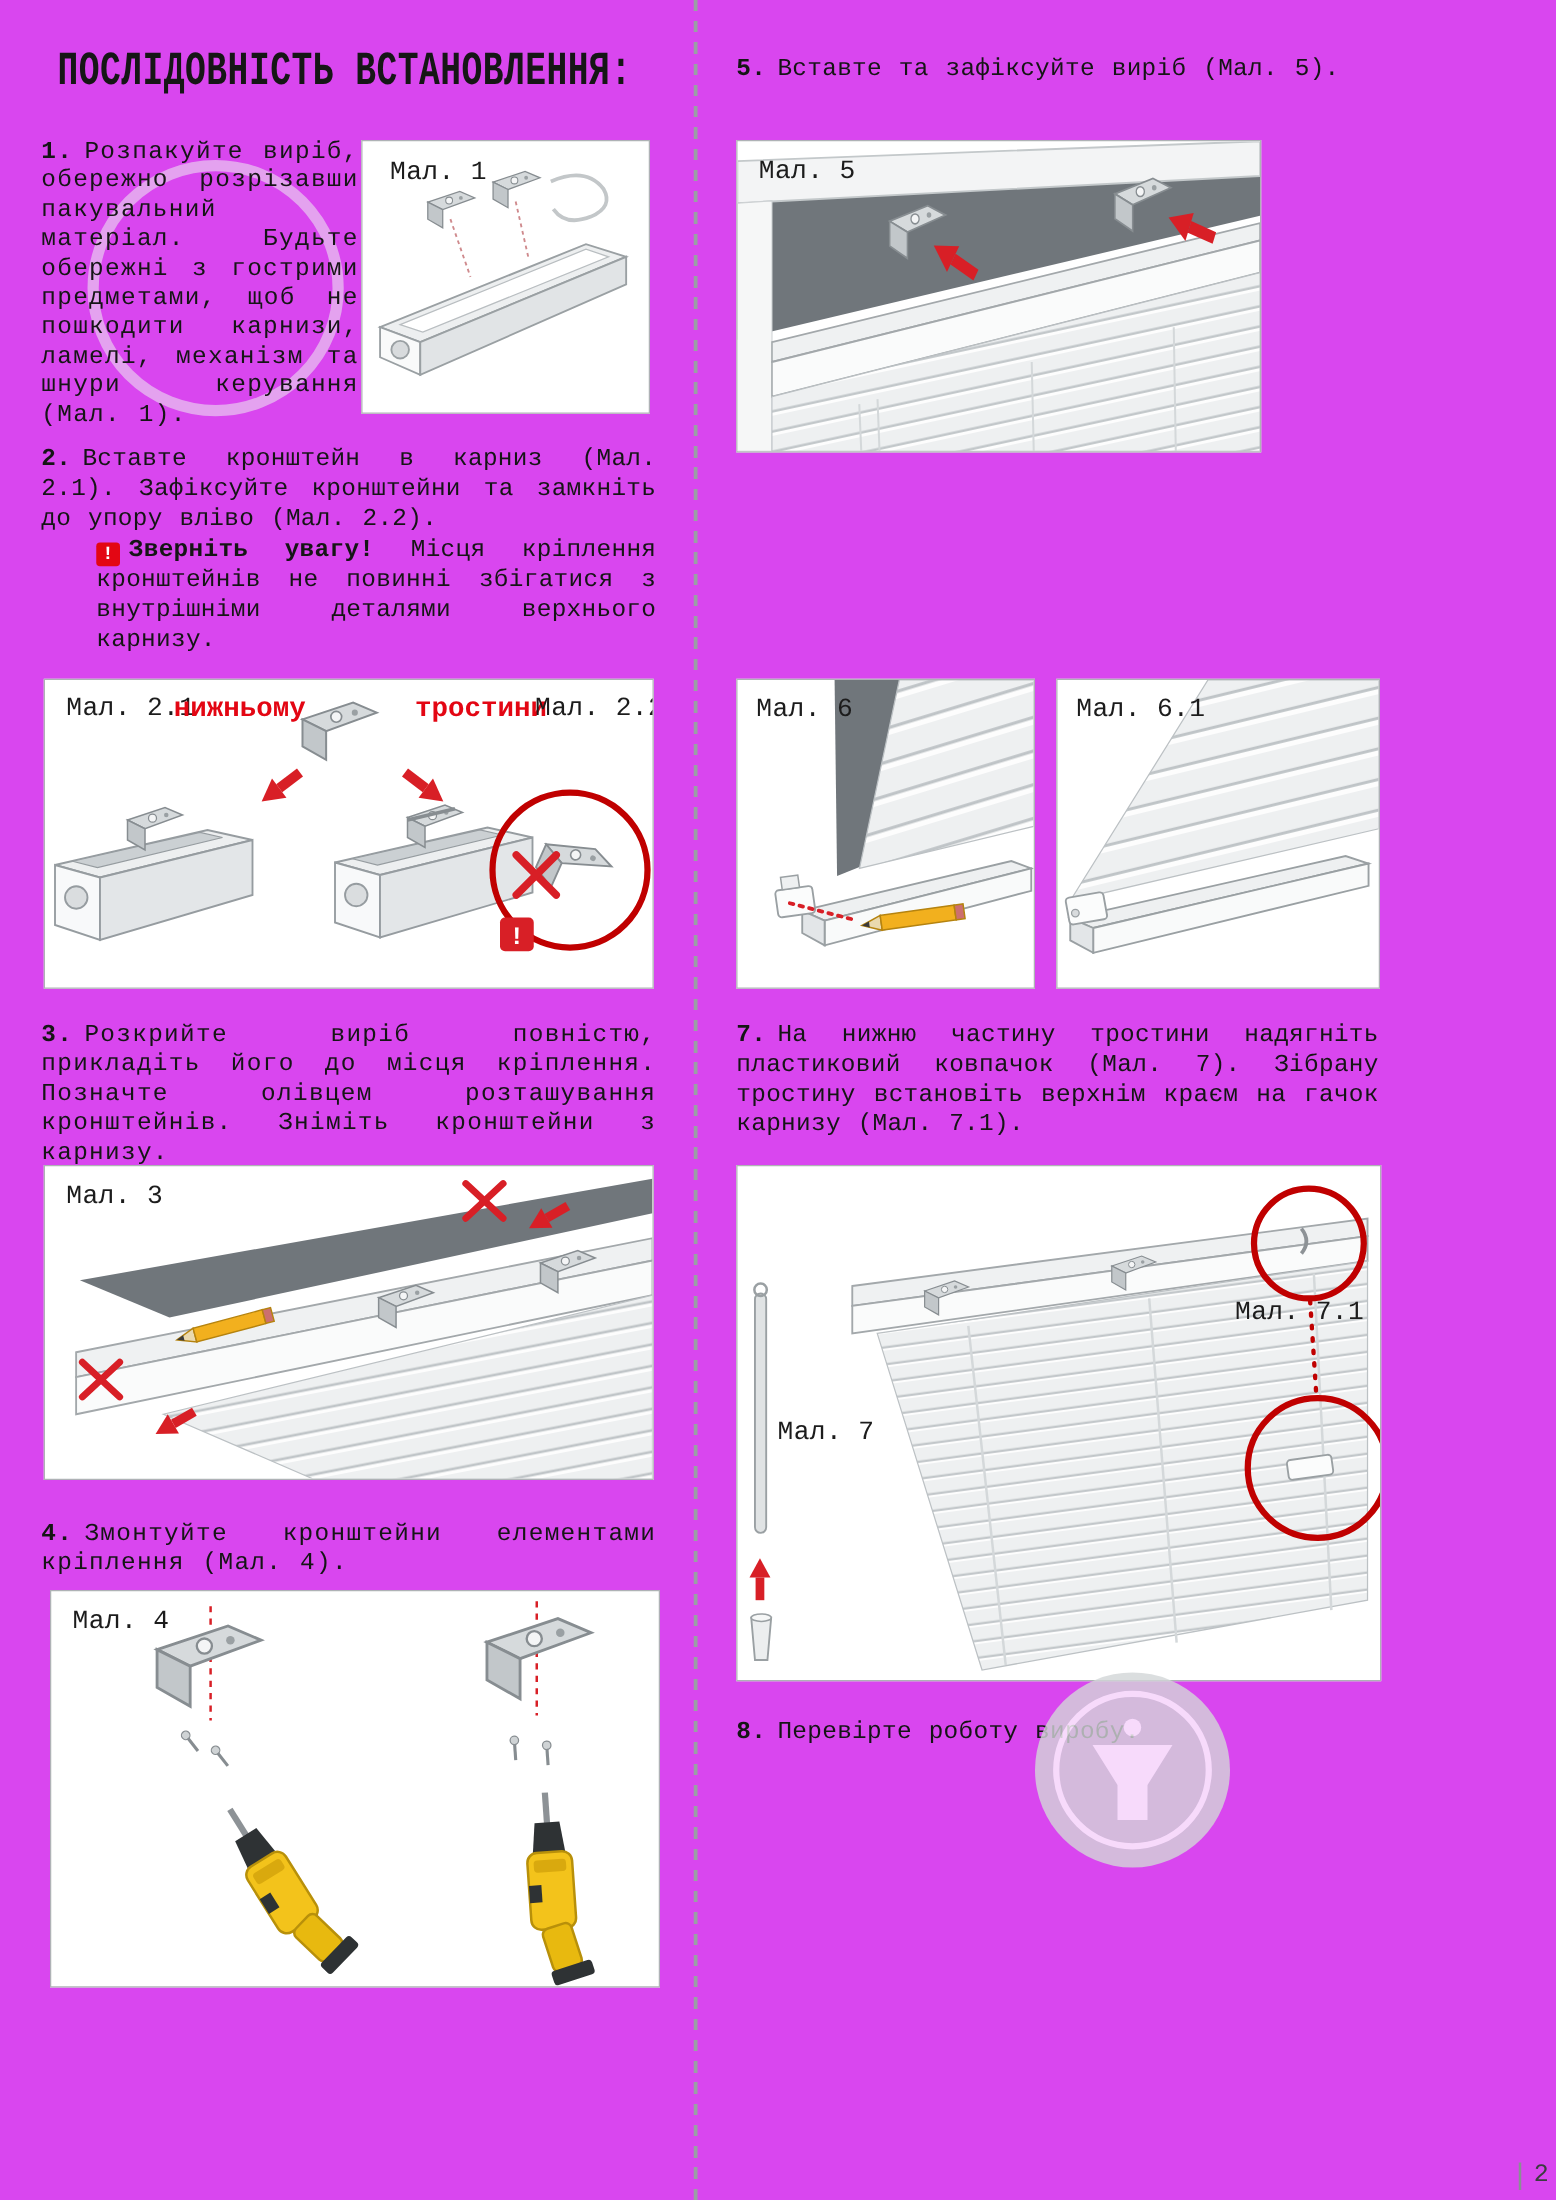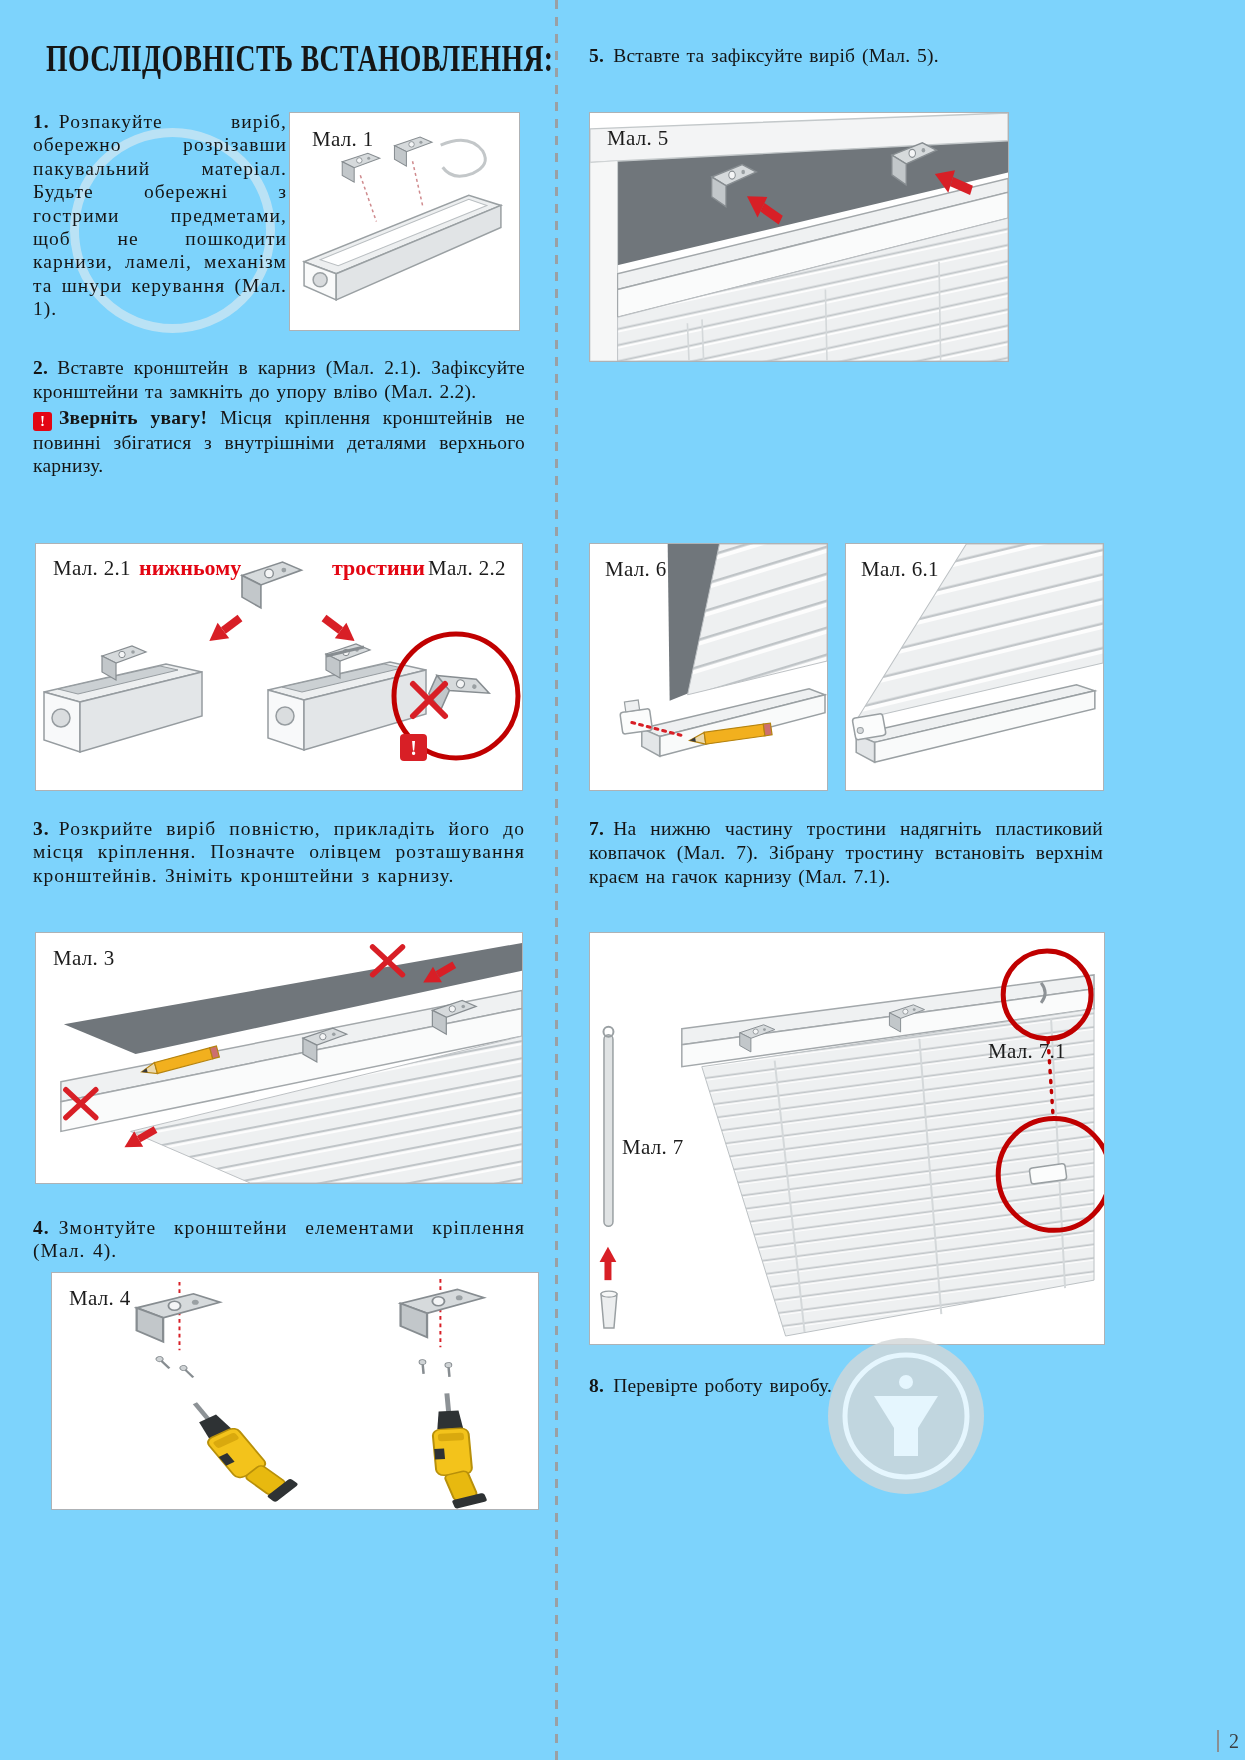--- a/index.html
+++ b/index.html
@@ -1,28 +1,28 @@
 <!DOCTYPE html>
 <html style="--accent-red: #e30613; --arrow-red: #d81f26; --circle-red: #c00000;"><head>
 <meta charset="utf-8">
 <style>
   * { margin:0; padding:0; box-sizing:border-box; }
   html,body { background:#ffffff; }
   .page {
-    position:relative; width:1245px; height:1760px; background:#7dd3fc;
-    font-family:Liberation Serif, serif; color:#161616; overflow:hidden;
+    position:relative; width:1245px; height:1760px; background:#d946ef;
+    font-family:Liberation Mono, monospace; color:#161616; overflow:hidden;
   }
   .abs { position:absolute; }
   .title {
     font-size:38px; font-weight:bold; white-space:nowrap;
     transform:scaleX(.73); transform-origin:left top; letter-spacing:.5px; z-index:2;
   }
   .step-block { z-index:2; }
   .step { font-size:19.5px; line-height:1.22; text-align:justify; letter-spacing:.25px; word-spacing:1.5px; color:#151515; }
-  .step + .step { margin-top:2px; }
+  .step + .step { margin-top:2px;margin-left:44px; }
   .step .num { font-weight:bold; margin-right:9px; }
   .step b { font-weight:bold; }
   .loose { letter-spacing:1.05px; line-height:1.2; }
   .warn-icon {
     display:inline-block; width:19px; height:19px; border-radius:3px;
     background:var(--accent-red,#e30613); color:#fff; font-weight:bold;
     text-align:center; line-height:19px; font-size:15px; margin-right:7px; vertical-align:-2px;
   }
   .figure { position:absolute; background:#fff; border:1.5px solid #aeb2b5; overflow:hidden; z-index:1; }
   .figure > svg { position:absolute; left:0; top:0; width:100%; height:100%; }
@@ -181,21 +181,21 @@
       </g>
       <use href="#arrow-red" xlink:href="#arrow-red" transform="translate(420,32) rotate(150) scale(0.75)"></use>
       <use href="#arrow-red" xlink:href="#arrow-red" transform="translate(120,198) rotate(150) scale(0.75)"></use>
     </svg>
   </div>
 
   <div class="abs step-block" style="left:33px;top:1216px;width:492px;">
     <p class="step loose"><span class="num">4.</span><span>Змонтуйте кронштейни елементами кріплення (Мал. 4).</span></p>
   </div>
 
-  <div class="figure" style="left:51px;top:1272px;width:488px;height:238px;">
+  <div class="figure" style="left:40px;top:1272px;width:488px;height:318px;">
     <span class="fig-label" style="left:17px;top:13px;">Мал. 4</span>
     <svg viewBox="0 0 488 318" preserveAspectRatio="none">
       <g stroke="#d81f26" stroke-width="2" stroke-dasharray="5 5">
         <line x1="128" y1="12" x2="128" y2="104"></line>
         <line x1="390" y1="8" x2="390" y2="100"></line>
       </g>
       <use href="#bracket" xlink:href="#bracket" transform="translate(85,28) scale(1.9)"></use>
       <use href="#bracket" xlink:href="#bracket" transform="translate(350,22) scale(1.9)"></use>
       <use href="#screw" xlink:href="#screw" transform="translate(108,116) rotate(52)"></use>
       <use href="#screw" xlink:href="#screw" transform="translate(132,128) rotate(52)"></use>

